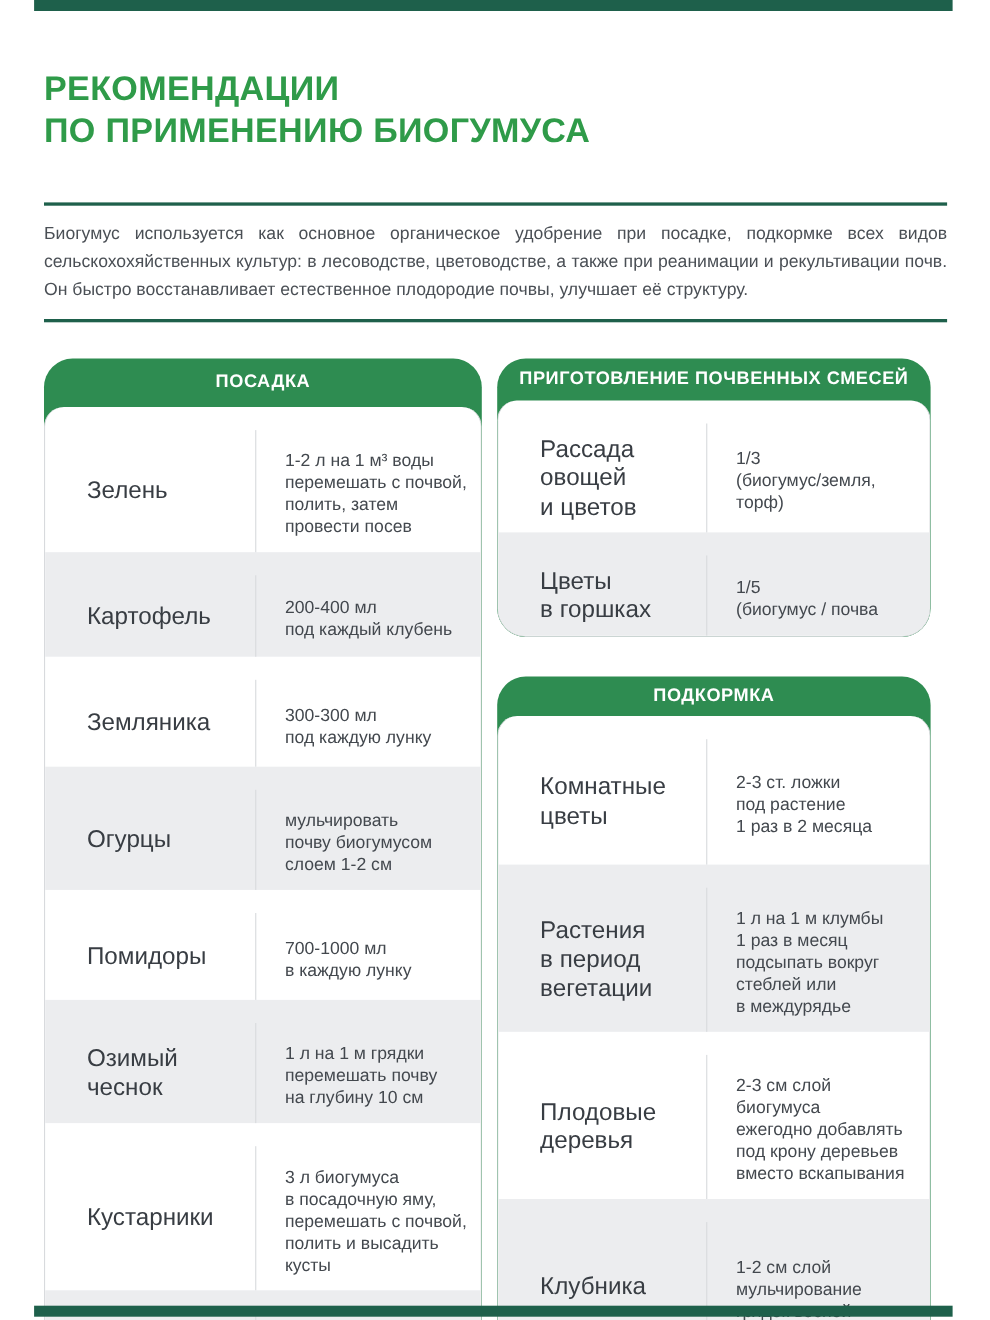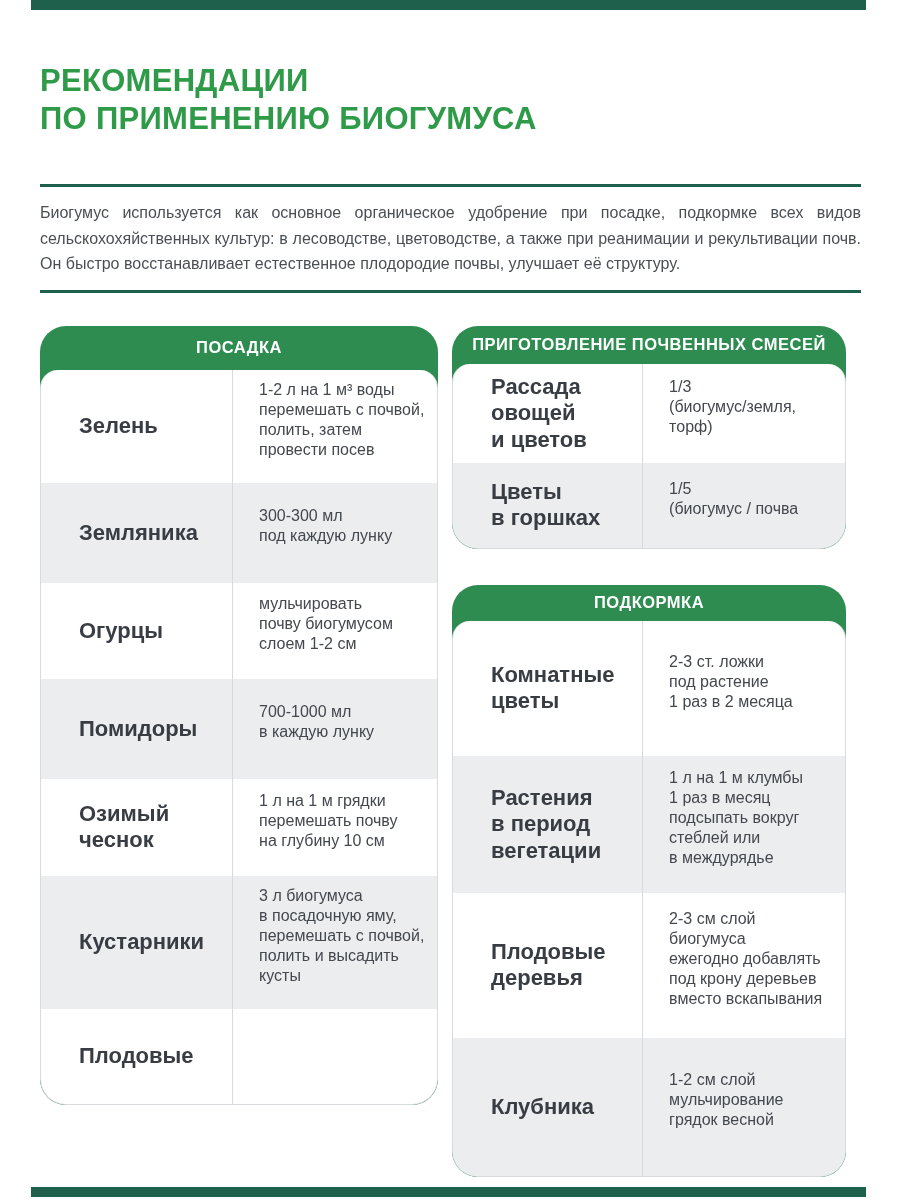--- a/index.html
+++ b/index.html
@@ -22,23 +22,23 @@
   .content { display:flex; gap:14px; margin:33px 38px 0 40px; align-items:flex-start; }
   .col-left { width:398px; flex:none; }
   .col-right { width:394px; flex:none; }
 
   .card { border-radius:26px; overflow:hidden; background:#2E8C51; }
   .card-header { display:flex; align-items:center; justify-content:center; color:#fff; font-weight:bold; font-size:16.5px; letter-spacing:.5px; }
   .card-body { background:#fff; border-radius:18px 18px 26px 26px; border:1px solid #D8DADD; border-top:none; box-sizing:border-box; overflow:hidden; }
   .trow { display:flex; }
   .trow:nth-child(even) { background:#ECEDEF; }
   .cell-name { width:48.5%; box-sizing:border-box; padding:10px 8px 10px 38px; display:flex; align-items:center;
-               border-right:1px solid #D7DADD; font-weight:bold; font-size:22px; line-height:1.2; color:#383D43; white-space:pre-line; }
-  .cell-value { flex:1; box-sizing:border-box; padding:10px 12px 23px 26px; display:flex; align-items:center;
-                font-size:16px; line-height:1.25; color:#43484E; white-space:pre-line; }
+               border-right:1px solid #D7DADD; font-weight:normal; font-size:22px; line-height:1.2; color:#383D43; white-space:pre-line;margin-top:21px; }
+  .cell-value { flex:1; box-sizing:border-box; padding:10px 12px 12px 26px; display:flex; align-items:center;
+                font-size:16px; line-height:1.25; color:#43484E; white-space:pre-line;margin-top:30px; }
   .gap { height:36px; }
 </style>
 </head>
 <body>
 
 <div class="page">
 
   <div class="edge-bar top"></div>
 
   <div class="header">
@@ -57,20 +57,25 @@
     <div class="col-left">
       <div class="card">
         <div class="card-header" style="height:44px">ПОСАДКА</div>
         <div class="card-body">
           <div class="trow" style="min-height:94px">
             <div class="cell-name">Зелень</div>
             <div class="cell-value">1-2 л на 1 м³ воды
 перемешать с почвой,
 полить, затем
 провести посев</div>
+          </div>
+          <div class="trow" style="min-height:95px">
+            <div class="cell-name">Картофель</div>
+            <div class="cell-value">200-400 мл
+под каждый клубень</div>
           </div>
           <div class="trow" style="min-height:100px">
             <div class="cell-name">Земляника</div>
             <div class="cell-value">300-300 мл
 под каждую лунку</div>
           </div>
           <div class="trow" style="min-height:96px">
             <div class="cell-name">Огурцы</div>
             <div class="cell-value">мульчировать
 почву биогумусом

